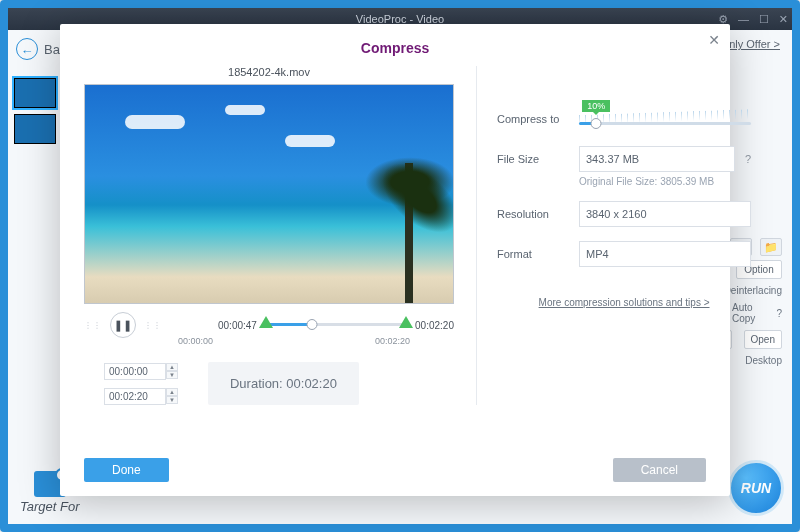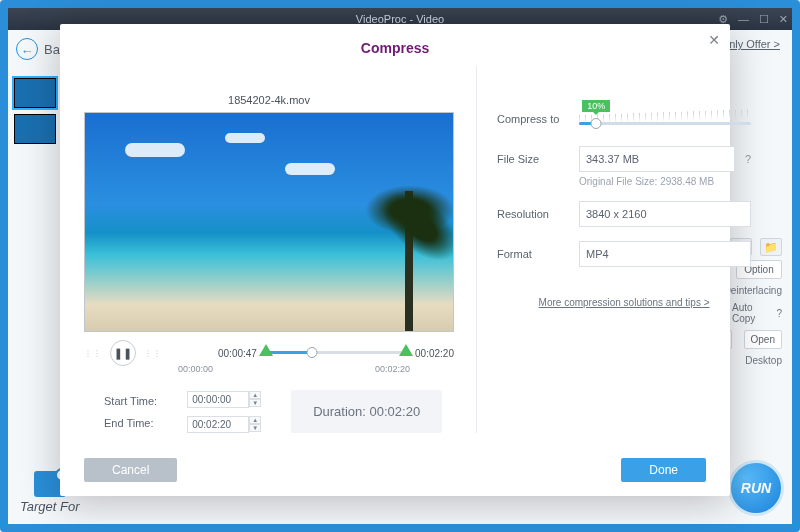--- a/index.html
+++ b/index.html
@@ -33,21 +33,21 @@
 .tf-icon { width:32px; height:26px; background:#2a8fd8; border-radius:3px; position:relative; }
 .tf-icon::after { content:""; position:absolute; right:-3px; top:-3px; width:10px; height:10px; border:2px solid #2a8fd8; border-radius:50%; background:#fff; }
 .tf-text { font-size:13px; color:#4a5460;font-style:italic; }
 
 
 .modal { position:absolute; top:24px; left:60px; width:670px; height:472px; background:#fff; box-shadow:0 6px 40px rgba(0,0,0,.25); border-radius:2px; padding:16px 24px 14px; }
 .modal .close { position:absolute; top:8px; right:10px; font-size:14px; color:#7a828c; }
 .modal h2 { text-align:center; font-size:14px; font-weight:600; color:#701a75; margin-bottom:10px; }
 
 .cols { display:flex; gap:22px; }
-.left { width:442px;margin-top:28px; }
+.left { width:442px; }
 .right { flex:1; padding-top:40px; border-left:1px solid #e6eaef; padding-left:20px; }
 
 .fname { text-align:center; font-size:11px; color:#4a525c; margin-bottom:6px; }
 .video { width:370px; height:220px; background:linear-gradient(#1a6fd0 0%,#2a8fe0 42%,#1590c8 55%,#3ac0d8 65%,#e8dcc0 88%,#d8ccb0 100%); position:relative; border:1px solid #c0c6ce; overflow:hidden; }
 .palm { position:absolute; right:40px; bottom:0; width:8px; height:140px; background:#2a3020; }
 .palm::before,.palm::after { content:""; position:absolute; top:-6px; left:-40px; width:90px; height:50px; background:radial-gradient(ellipse at center,#1a3010 30%,transparent 70%); border-radius:50%; }
 .palm::after { transform:rotate(40deg); left:-30px; top:10px; }
 .cloud { position:absolute; background:rgba(255,255,255,.85); border-radius:20px; }
 .c1 { width:60px; height:14px; top:30px; left:40px; }
 .c2 { width:40px; height:10px; top:20px; left:140px; }
@@ -180,24 +180,20 @@
           <div class="seek-knob"></div>
         </div>
         <span class="tend">00:02:20</span>
       </div>
       <div class="seek-labels" style="margin-left:92px;margin-right:42px">
         <span>00:00:00</span>
         <span>00:02:20</span>
       </div>
 
       <div class="time-grid">
-        <div class="lblcol">
-          <span>Start Time:</span>
-          <span>End Time:</span>
-        </div>
         <div class="valcol">
           <div class="spin">
               <input class="t" value="00:00:00" style="">
               <div class="ar">
                 <span>▲</span>
                 <span>▼</span>
               </div>
             </div>
           <div class="spin">
               <input class="t" value="00:02:20" style="">
@@ -219,30 +215,30 @@
           <div class="badge">10%</div>
           <div class="sl-track"></div>
           <div class="sl-knob"></div>
         </div>
       </div>
       <div class="frow">
         <span class="flabel">File Size</span>
         <input class="txt" value="343.37 MB" style="">
         <span class="qmark">?</span>
       </div>
-      <div class="orig">Original File Size: 2938.48 MB</div>
+      <div class="orig">Original File Size: 3805.39 MB</div>
       <div class="frow">
         <span class="flabel">Resolution</span>
         <select><option>3840 x 2160</option></select>
       </div>
       <div class="frow">
         <span class="flabel">Format</span>
         <select><option>MP4</option></select>
       </div>
       <a class="tips">More compression solutions and tips  &gt;</a>
     </div>
   </div>
 
   <div class="modal-foot">
+    <button class="btn btn-done">Done</button>
     <button class="btn btn-cancel">Cancel</button>
-    <button class="btn btn-done">Done</button>
   </div>
 </div>
 
 </body></html>

